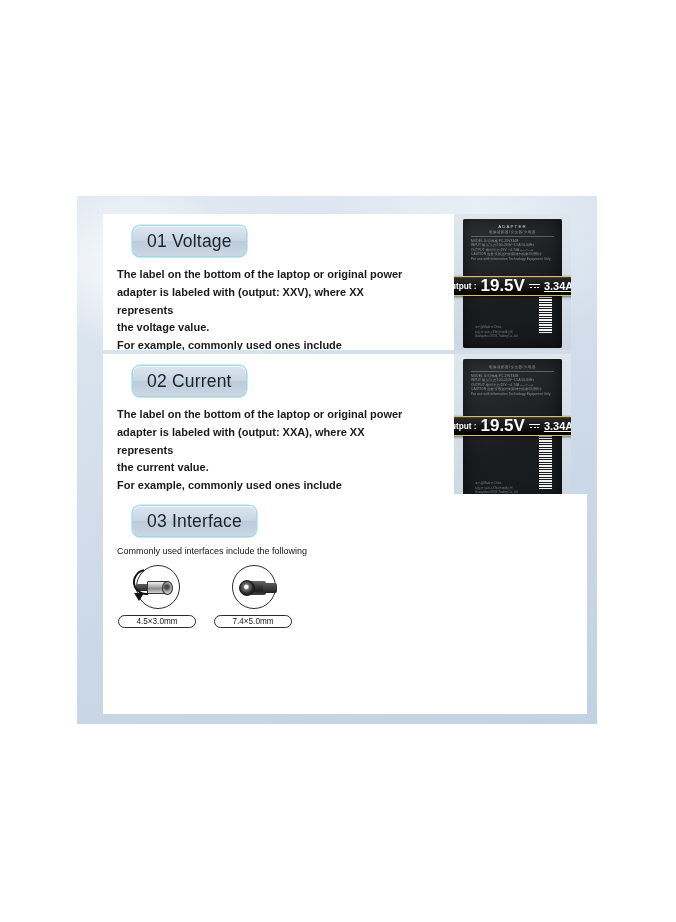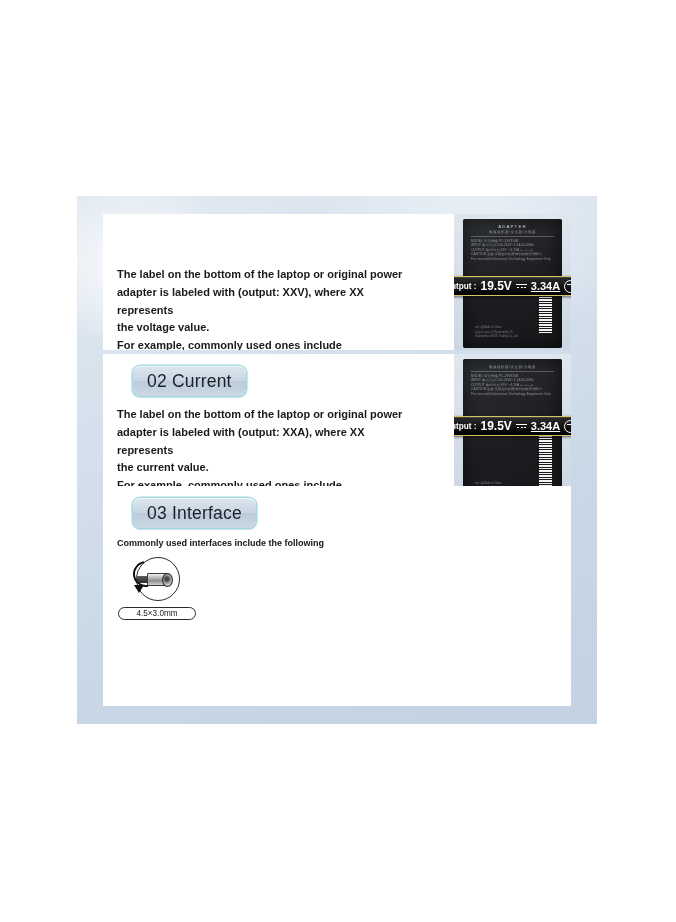--- a/index.html
+++ b/index.html
@@ -31,21 +31,21 @@
   
   .card {
     position: absolute;
     left: 26px;
     width: 468px;
     background: #ffffff;
     overflow: hidden;
   }
   #card-voltage  { top: 18px;  height: 136px; }
   #card-current  { top: 158px; height: 152px; }
-  #card-interface{ top: 290px; height: 220px; }
+  #card-interface{ top: 298px; height: 220px; padding-left: 16px; }
 
   
   .badge {
     position: absolute;
     left: 30px;
     top: 12px;
     height: 30px;
     padding: 0 14px;
     display: flex;
     align-items: center;
@@ -163,21 +163,21 @@
     background: linear-gradient(180deg, #2b2b2b 0%, #141414 55%, #000000 100%);
     border: 1.4px solid #d8c25a;
     box-shadow: 0 1px 3px rgba(0,0,0,0.55), inset 0 1px 0 rgba(255,255,255,0.12);
     color: #ffffff;
     font-size: 9.6px;
     font-weight: bold;
     white-space: nowrap;
     z-index: 5;
   }
   .output-callout .oc-label { font-size: 8.2px; font-weight: bold; }
-  .output-callout .oc-volt  { font-size: 12px; }
+  .output-callout .oc-volt  { font-size: 17px; }
   .output-callout .oc-amp   { font-size: 11px; text-decoration: underline; }
   .dc-symbol {
     display: inline-block;
     width: 11px;
     position: relative;
     height: 9px;
   }
   .dc-symbol i {
     position: absolute;
     left: 0; right: 0;
@@ -203,21 +203,21 @@
     height: 1.5px;
     background: #fff;
   }
 
   
   #interface-subtitle {
     position: absolute;
     left: 14px;
     top: 52px;
     font-size: 9px;
-    font-weight: 700;
+    font-weight: 400;
     color: #151515;
   }
   #connector-row {
     position: absolute;
     left: 16px;
     top: 70px;
     display: flex;
     gap: 20px;
     align-items: flex-end;
   }
@@ -371,20 +371,23 @@
   }
 </style>
 </head>
 <body>
 
 <div id="infographic-panel">
 
   <h1 id="page-title">How to choose AC Adapter</h1>
 
   <div class="card" id="card-voltage">
+    <div class="badge">
+      <span>01 Voltage</span>
+    </div>
     <div class="body-copy">The label on the bottom of the laptop or original power
 adapter is labeled with (output: XXV), where XX represents
  the voltage value.
 For example, commonly used ones include
 19.5V/20V, etc</div>
 
     <div class="adapter-photo">
       <div class="adapter-body">
         <div class="adapter-label">
           <div class="lbl-title">ADAPTER</div>
@@ -472,18 +475,29 @@
           <span class="arrow-head"></span>
           <span class="plug-silver">
             <span class="cable"></span>
             <span class="shaft"></span>
             <span class="tip"></span>
           </span>
         </div>
         <div class="conn-pill">4.5×3.0mm</div>
       </div>
 
+      <div class="connector">
+        <div class="connector-art">
+          <span class="conn-circle"></span>
+          <span class="plug-black">
+            <span class="shaft"></span>
+            <span class="tip"></span>
+            <span class="cable"></span>
+          </span>
+        </div>
+        <div class="conn-pill">7.4×5.0mm</div>
+      </div>
 
 
     </div>
   </div>
 
 </div>
 
 </body></html>

